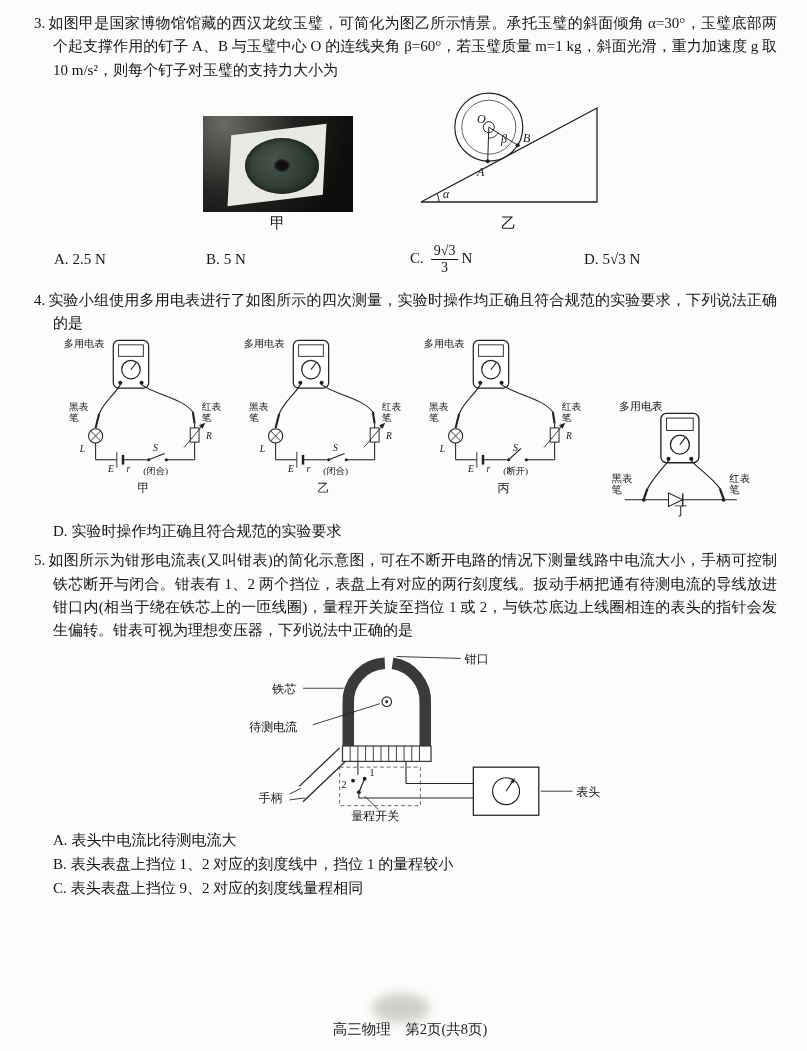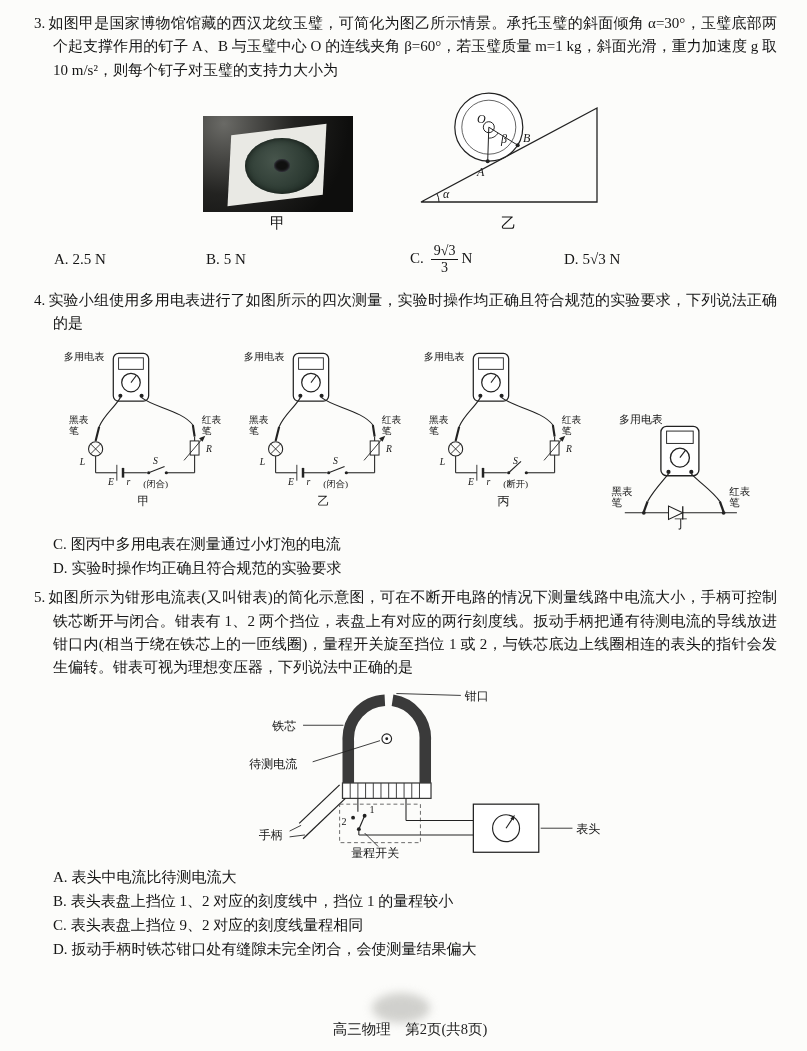--- a/index.html
+++ b/index.html
@@ -42,25 +42,25 @@
     background:radial-gradient(circle at 40% 40%, #47554c 0%, #2c3a32 60%, #1d2822 100%);
     box-shadow:inset 0 0 6px #101512;
   }
   .hole {
     position:absolute; left:29px; top:21px; width:16px; height:13px;
     border-radius:50%; background:#10100f; box-shadow:0 0 3px #556 inset;
   }
   
   .q3-options { position:relative; height:40px; margin:10px 0 4px; font-size:15px; }
   .q3-options .op { position:absolute; top:8px; white-space:nowrap; }
-  .op-a { left:20px; } .op-b { left:172px; } .op-c { left:376px; top:0 !important; } .op-d { left:530px; }
+  .op-a { left:20px; } .op-b { left:172px; } .op-c { left:376px; top:0 !important; } .op-d { left:550px; }
   .frac { display:inline-flex; flex-direction:column; vertical-align:middle; text-align:center; line-height:1.15; font-size:14px; margin:0 3px; }
   .frac .num { border-bottom:1px solid #151515; padding:0 3px; }
   
-  .q4-figs { display:flex; align-items:flex-start; gap:12px; margin:14px 0 2px 28px; }
+  .q4-figs { display:flex; align-items:flex-start; gap:12px; margin:1px 0 2px 28px; }
   .q4-figs svg { display:block; }
   .fig-ding { margin-top:62px; }
   
   .opt-lines { padding-left:19px; font-size:15px; line-height:1.6; }
   .opt-lines .opt-line { white-space:nowrap; }
   .opt-label { margin-right:4px; }
   
   .q5-fig { margin:2px auto 2px; width:430px; }
   
   .footer {
@@ -308,21 +308,20 @@
             <line x1="85" y1="107" x2="142" y2="107" stroke="#222" stroke-width="1.2"></line>
             <circle cx="44" cy="107" r="2" fill="#222"></circle>
             <circle cx="128" cy="107" r="2" fill="#222"></circle>
           </g>
           <text x="83" y="123" font-size="13.5" text-anchor="middle">丁</text>
         </svg>
       </div>
     </div>
 
     <div class="opt-lines">
-      <div class="opt-line"><span class="opt-label">C.</span><span>图丙中多用电表在测量通过小灯泡的电流</span></div>
       <div class="opt-line"><span class="opt-label">D.</span><span>实验时操作均正确且符合规范的实验要求</span></div>
     </div>
   </section>
 
   <section class="question">
     <p class="stem"><span class="qnum">5.</span><span>如图所示为钳形电流表(又叫钳表)的简化示意图，可在不断开电路的情况下测量线路中电流大小，手柄可控制铁芯断开与闭合。钳表有 1、2 两个挡位，表盘上有对应的两行刻度线。扳动手柄把通有待测电流的导线放进钳口内(相当于绕在铁芯上的一匝线圈)，量程开关旋至挡位 1 或 2，与铁芯底边上线圈相连的表头的指针会发生偏转。钳表可视为理想变压器，下列说法中正确的是</span></p>
 
     <div class="q5-fig">
       <svg width="430" height="178" viewBox="0 0 430 185">
         <g>
@@ -385,20 +384,19 @@
         <text x="177" y="137" font-size="10.5">1</text>
         <text x="158" y="183" font-size="12.5">量程开关</text>
         <text x="392" y="158" font-size="12.5">表头</text>
       </svg>
     </div>
 
     <div class="opt-lines">
       <div class="opt-line"><span class="opt-label">A.</span><span>表头中电流比待测电流大</span></div>
       <div class="opt-line"><span class="opt-label">B.</span><span>表头表盘上挡位 1、2 对应的刻度线中，挡位 1 的量程较小</span></div>
       <div class="opt-line"><span class="opt-label">C.</span><span>表头表盘上挡位 9、2 对应的刻度线量程相同</span></div>
-      <div class="opt-line"><span class="opt-label">D.</span><span>扳动手柄时铁芯钳口处有缝隙未完全闭合，会使测量结果偏大</span></div>
     </div>
   </section>
 
 </div>
 
 <div class="artifact"></div>
 <div class="footer">高三物理　第2页(共8页)</div>
 
 </body></html>

